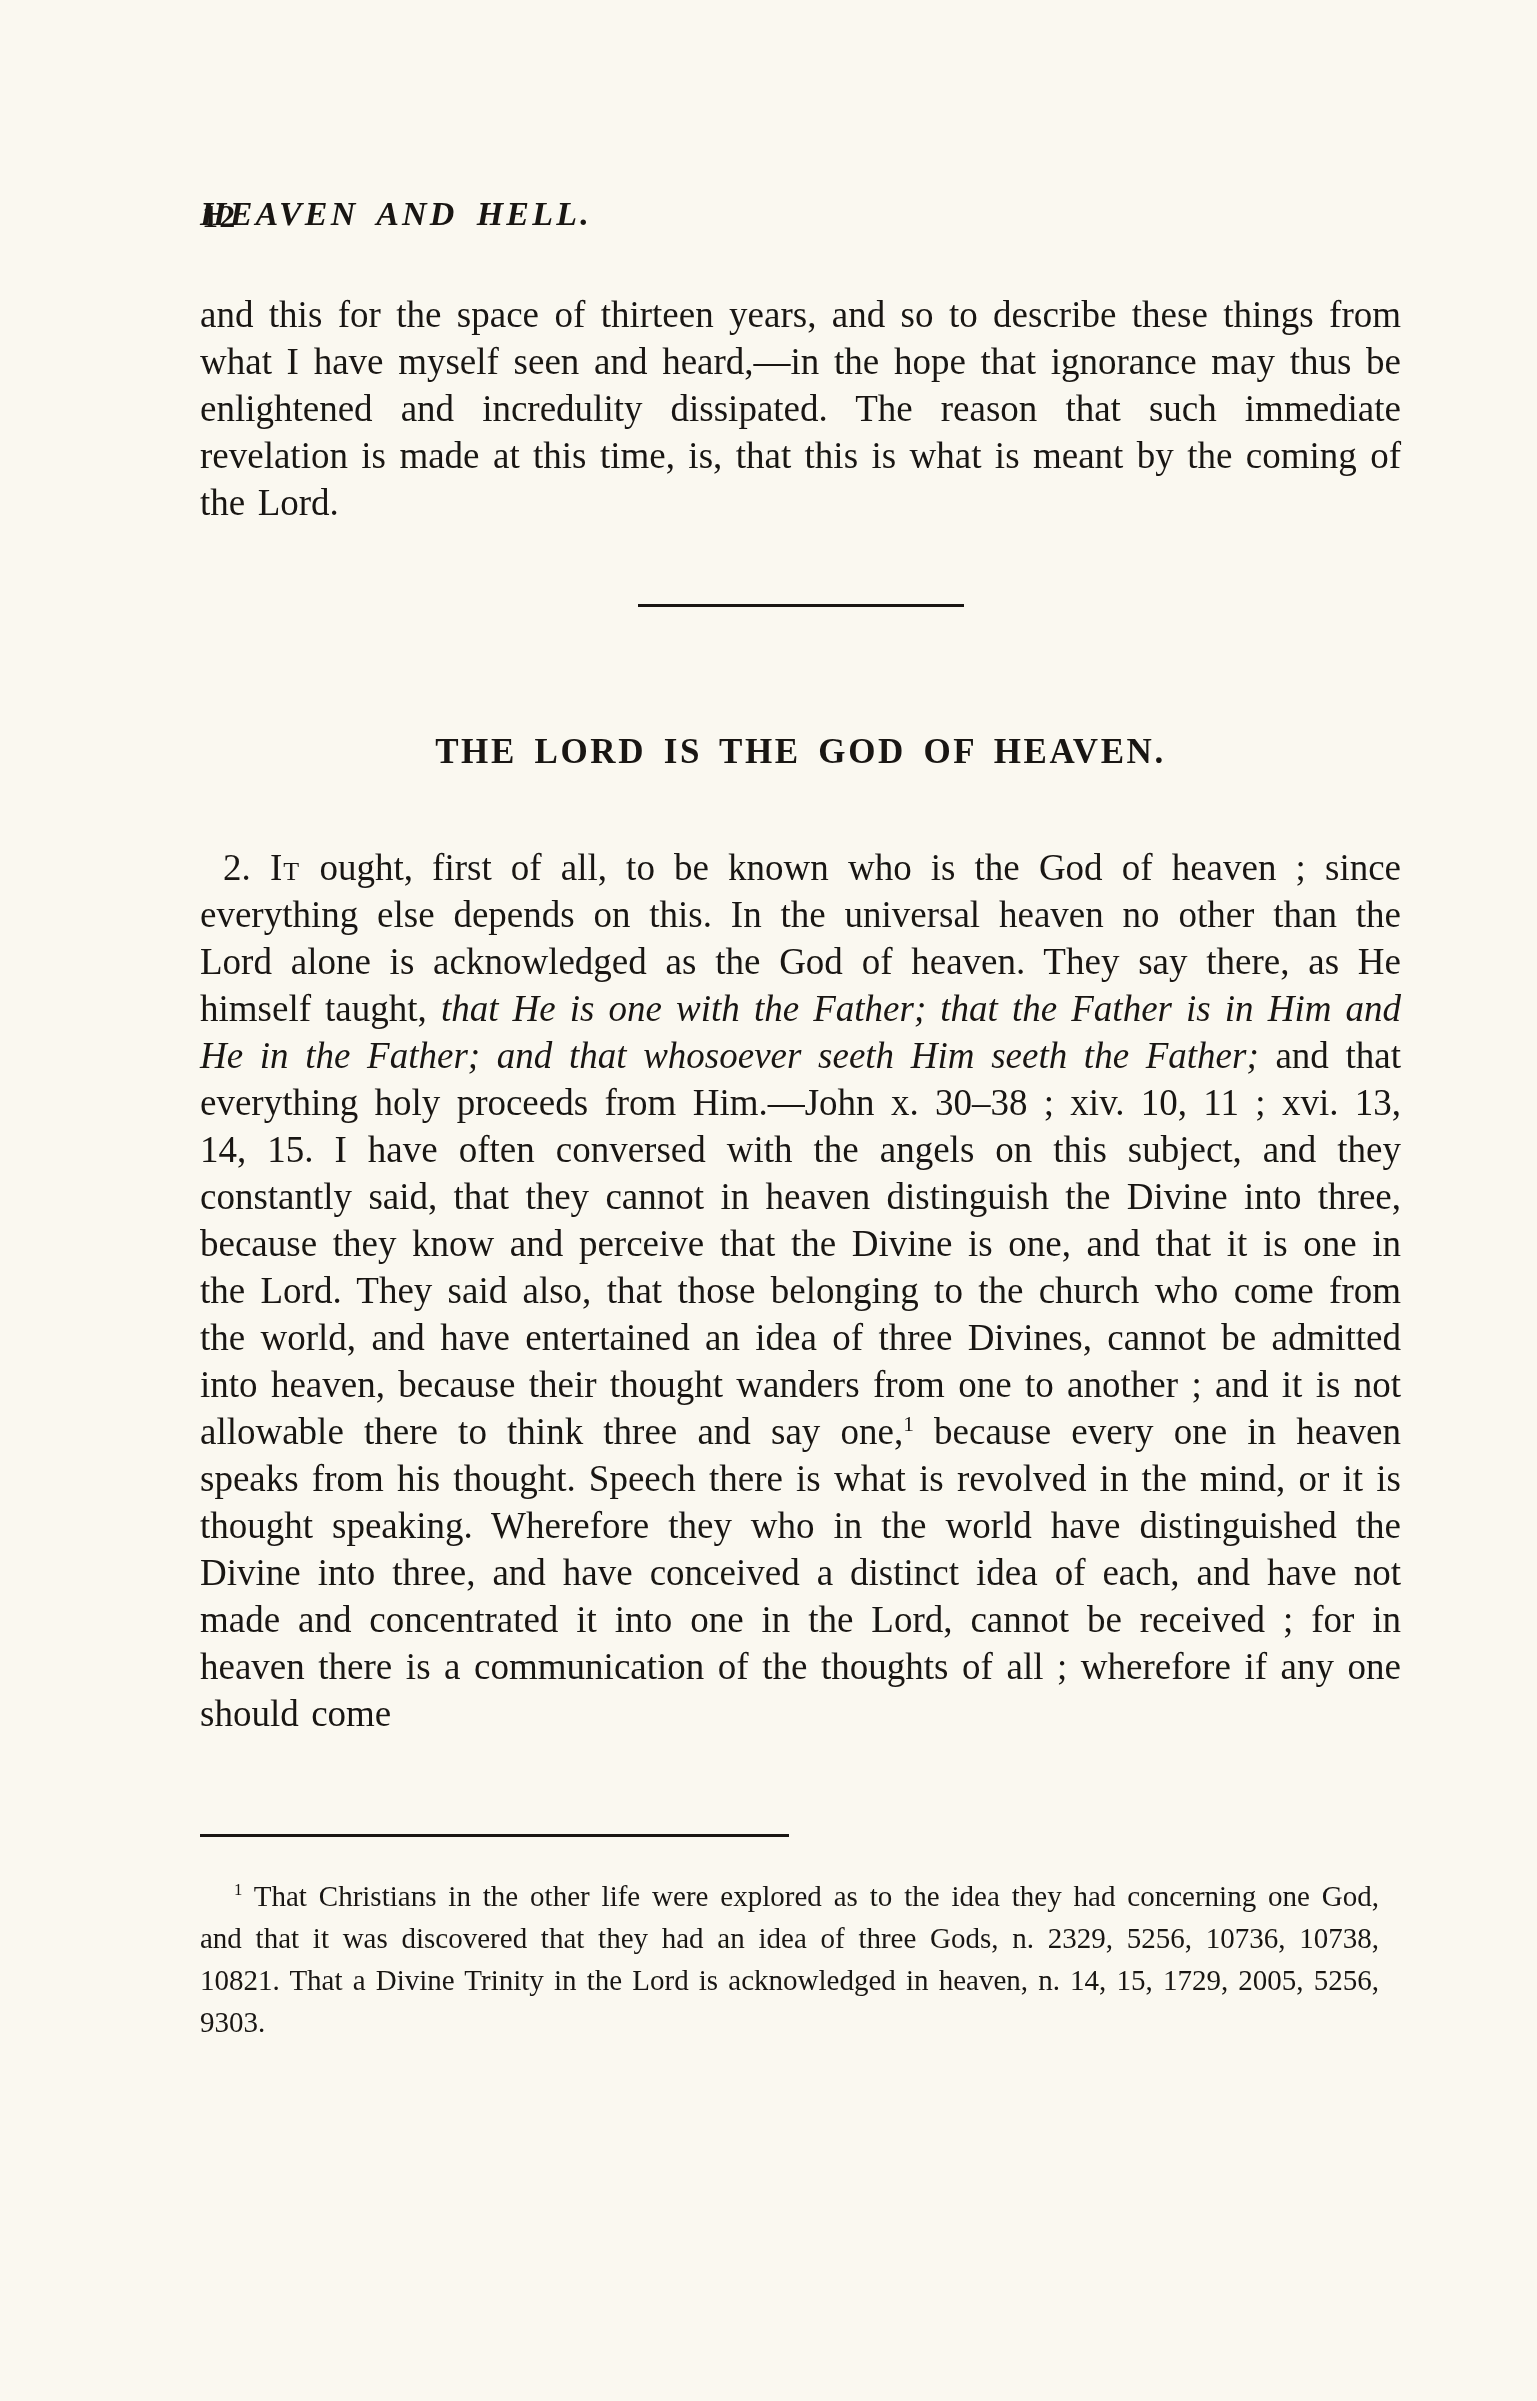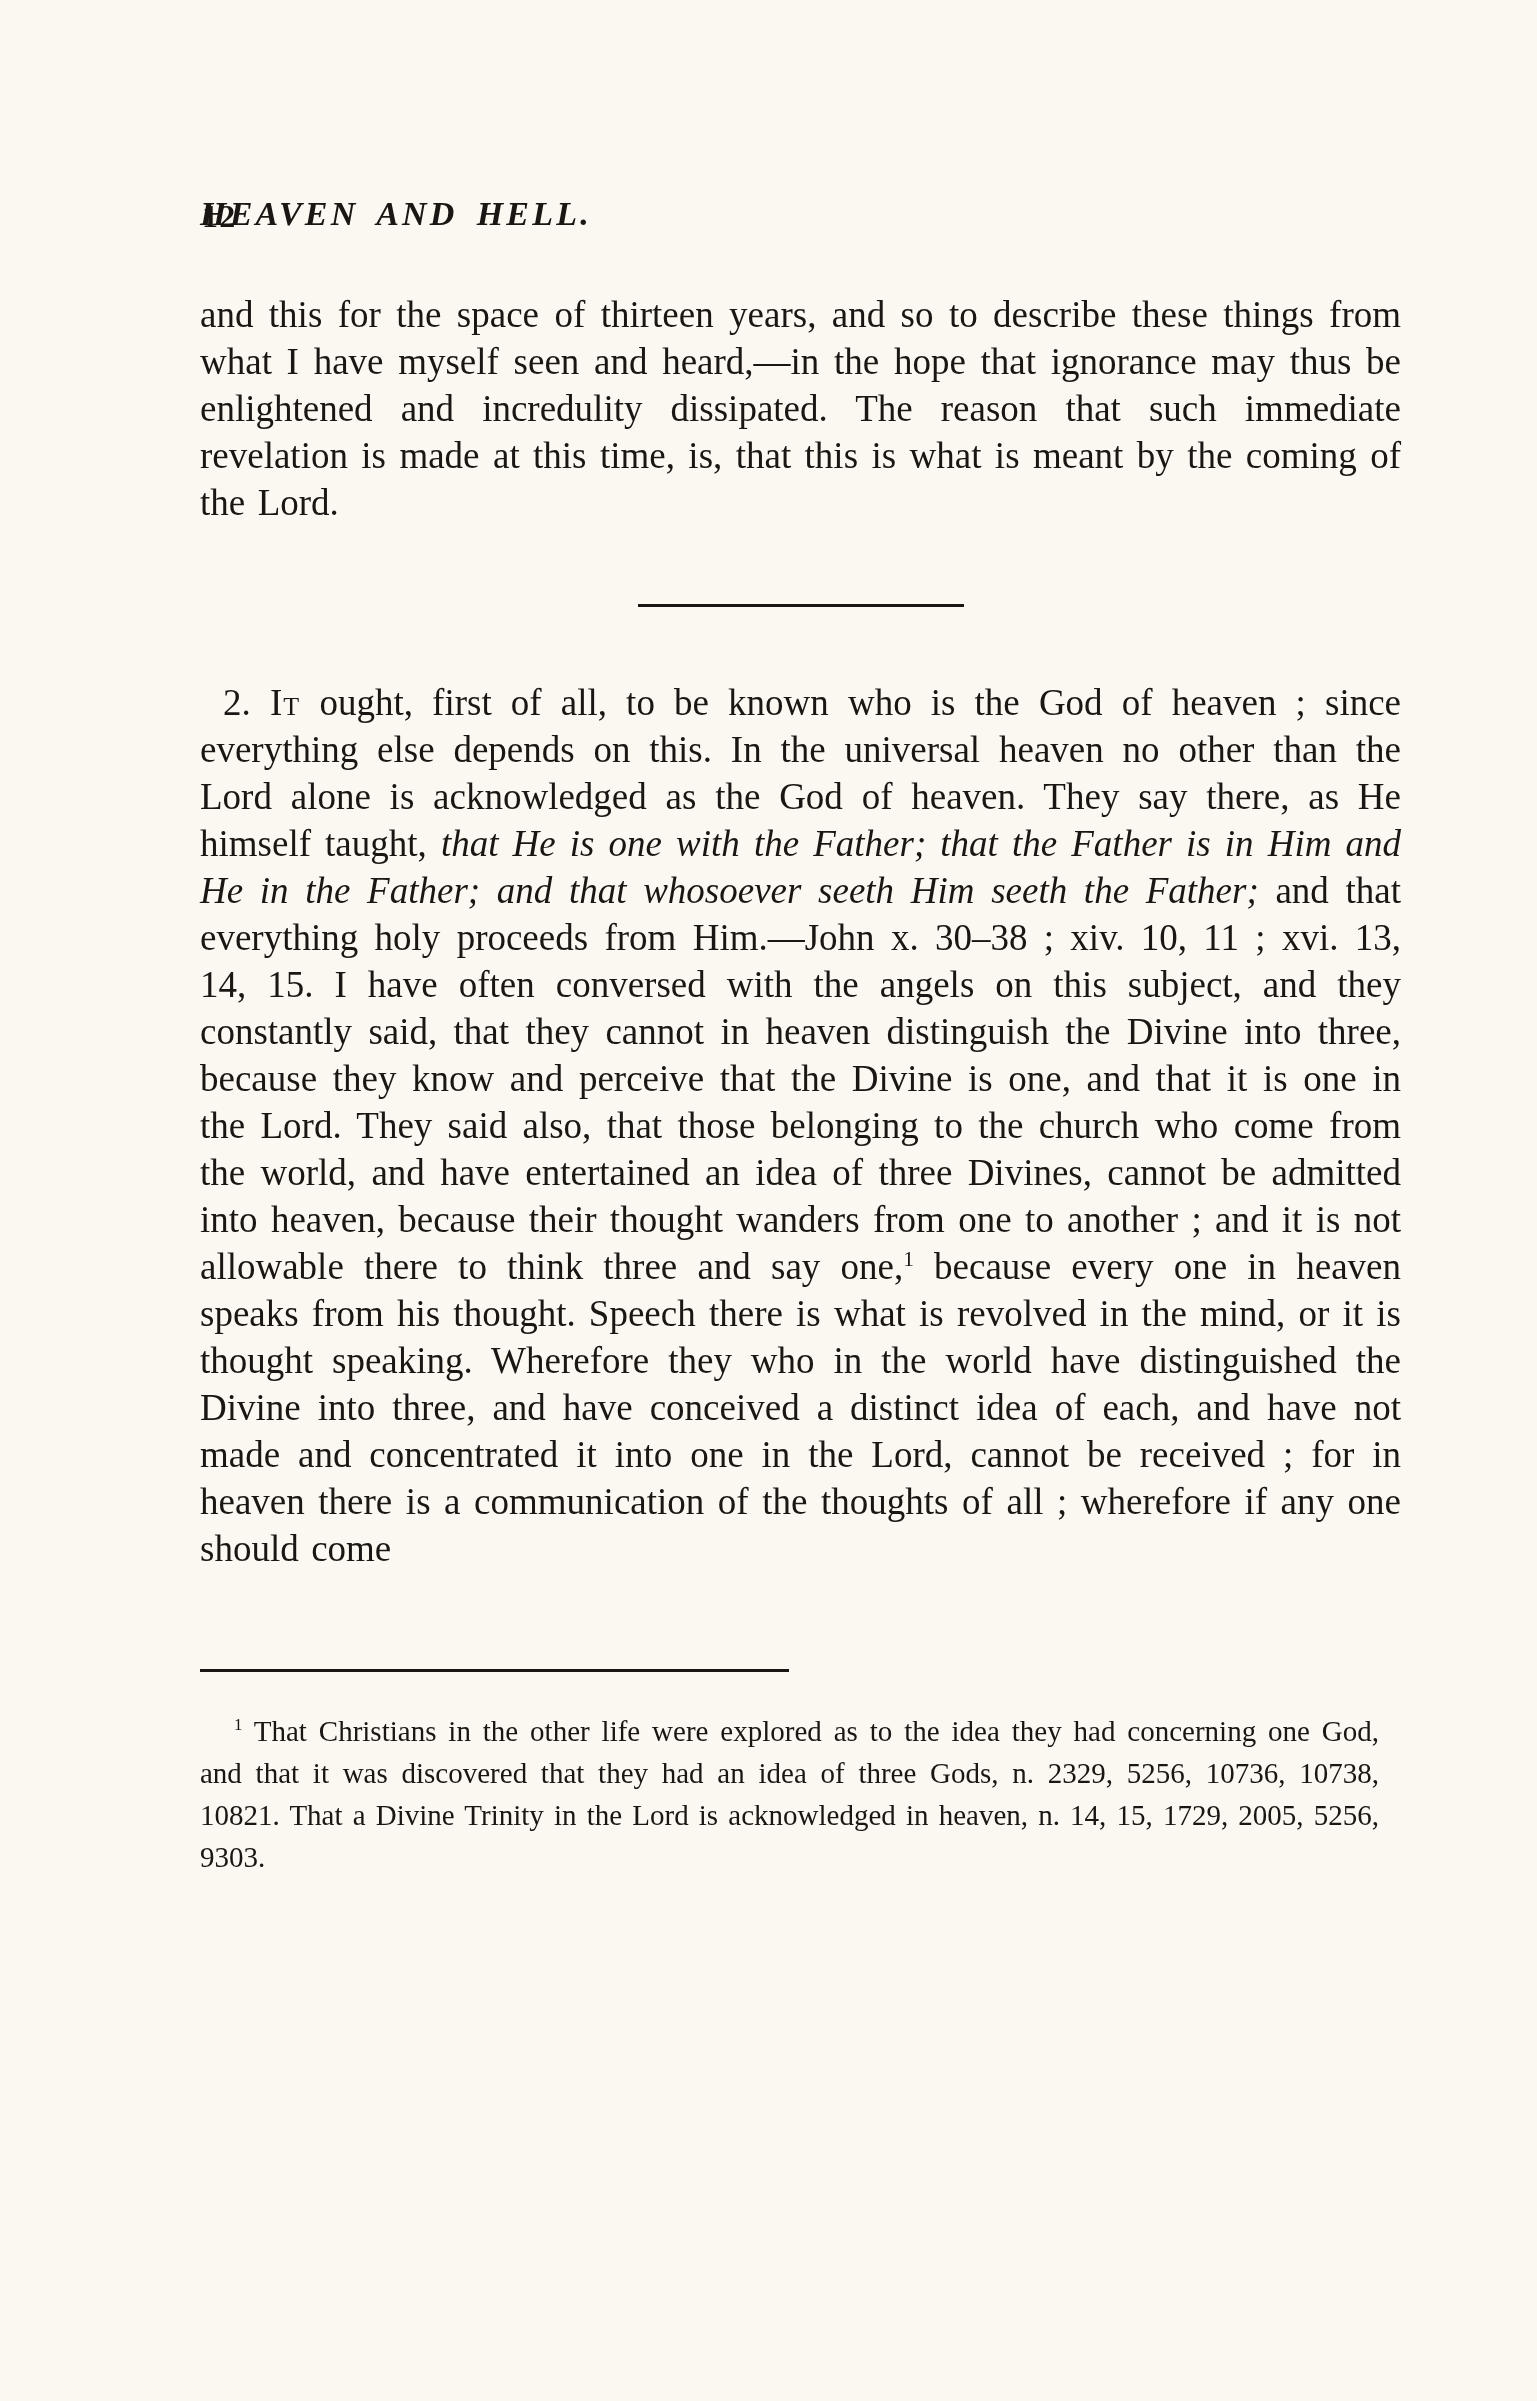--- a/index.html
+++ b/index.html
@@ -114,20 +114,21 @@
 
     <div class="header-row">
       <span class="page-number">12</span>
       <span class="running-header">HEAVEN AND HELL.</span>
     </div>
 
     <p class="body-text intro-paragraph">and this for the space of thirteen years, and so to describe these things from what I have myself seen and heard,—in the hope that ignorance may thus be enlightened and incredulity dissipated.  The reason that such immediate revelation is made at this time, is, that this is what is meant by the coming of the Lord.</p>
 
     <div class="section-divider"></div>
 
+    <h2 class="section-heading">THE LORD IS THE GOD OF HEAVEN.</h2>
 
     <p class="body-text section-paragraph"><span class="seg-normal">2. </span><span class="seg-smallcaps">It</span><span class="seg-normal"> ought, first of all, to be known who is the God of heaven ; since everything else depends on this.  In the universal heaven no other than the Lord alone is acknowledged as the God of heaven.  They say there, as He himself taught, </span><span class="seg-italic">that He is one with the Father; that the Father is in Him and He in the Father; and that whosoever seeth Him seeth the Father;</span><span class="seg-normal"> and that everything holy proceeds from Him.—John x. 30–38 ; xiv. 10, 11 ; xvi. 13, 14, 15.  I have often conversed with the angels on this subject, and they constantly said, that they cannot in heaven distinguish the Divine into three, because they know and perceive that the Divine is one, and that it is one in the Lord.  They said also, that those belonging to the church who come from the world, and have entertained an idea of three Divines, cannot be admitted into heaven, because their thought wanders from one to another ; and it is not allowable there to think three and say one,</span><span class="seg-sup">1</span><span class="seg-normal"> because every one in heaven speaks from his thought.  Speech there is what is revolved in the mind, or it is thought speaking.  Wherefore they who in the world have distinguished the Divine into three, and have conceived a distinct idea of each, and have not made and concentrated it into one in the Lord, cannot be received ; for in heaven there is a communication of the thoughts of all ; wherefore if any one should come</span></p>
 
     <div class="footnote-divider"></div>
 
     <p class="footnote"><span class="seg-sup">1</span><span class="seg-normal"> That Christians in the other life were explored as to the idea they had concerning one God, and that it was discovered that they had an idea of three Gods, n. 2329, 5256, 10736, 10738, 10821.  That a Divine Trinity in the Lord is acknowledged in heaven, n. 14, 15, 1729, 2005, 5256, 9303.</span></p>
 
   </div>
 </div>
 

